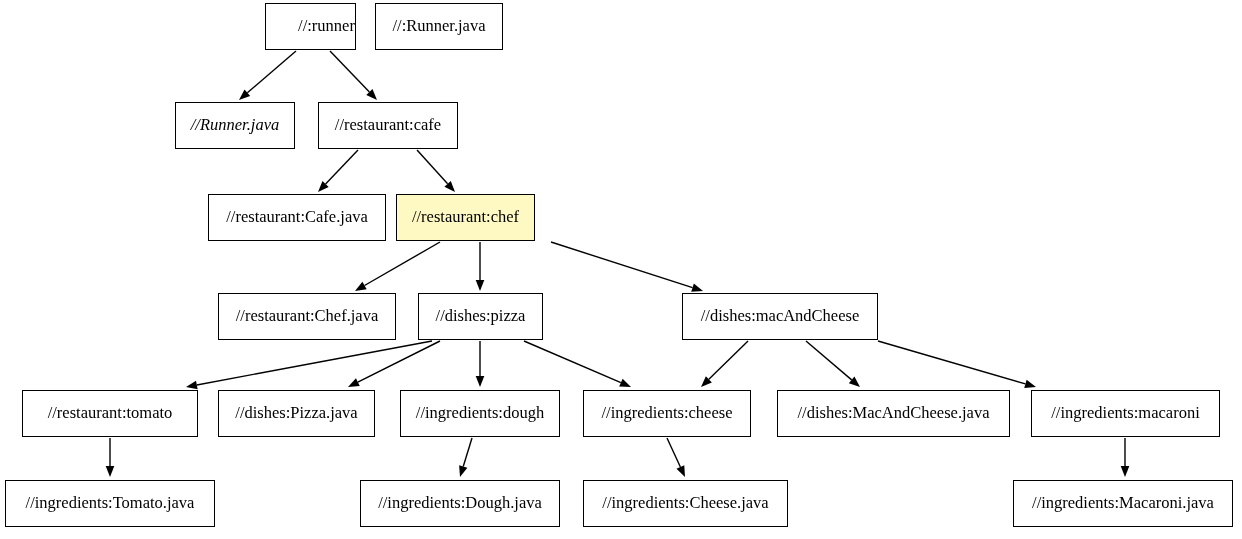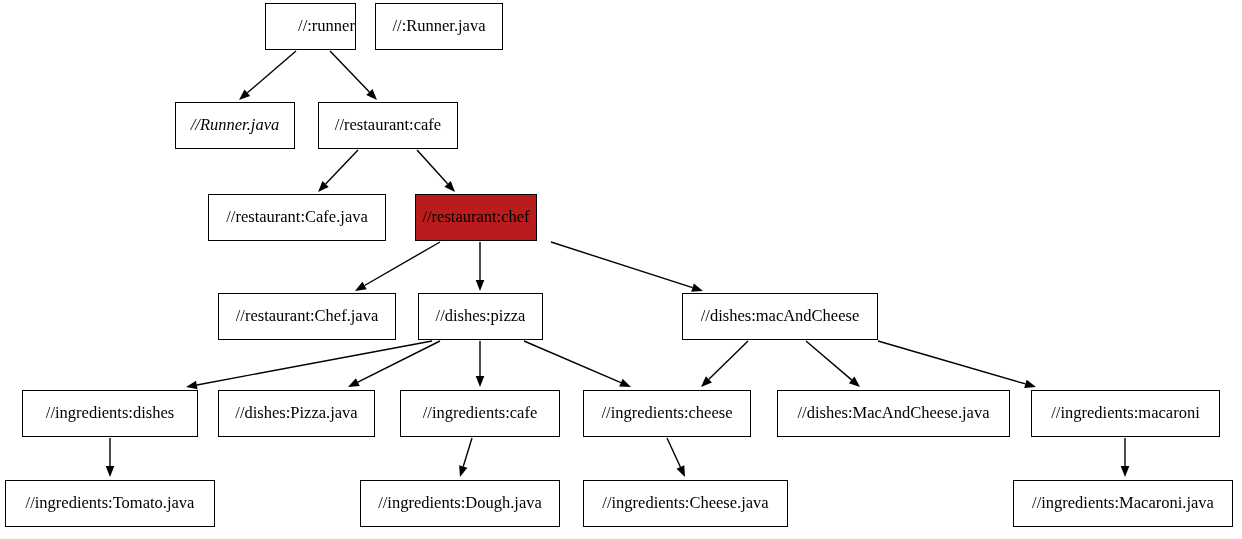--- a/index.html
+++ b/index.html
@@ -147,40 +147,40 @@
       </div>
       <div class="graph-node" style="left: 175px; top: 102px; width: 120px; height: 47px; border-color: rgb(0, 0, 0); background: rgb(255, 255, 255); font-style: italic;">
         <span class="node-label">//Runner.java</span>
       </div>
       <div class="graph-node" style="left: 318px; top: 102px; width: 140px; height: 47px; border-color: rgb(0, 0, 0); background: rgb(255, 255, 255);">
         <span class="node-label">//restaurant:cafe</span>
       </div>
       <div class="graph-node" style="left: 208px; top: 194px; width: 178px; height: 47px; border-color: rgb(0, 0, 0); background: rgb(255, 255, 255);">
         <span class="node-label">//restaurant:Cafe.java</span>
       </div>
-      <div class="graph-node" style="left: 415px; top: 194px; width: 122px; height: 47px; border-color: rgb(0, 0, 0); background: #b91c1c;">
+      <div class="graph-node" style="left: 396px; top: 194px; width: 139px; height: 47px; border-color: rgb(0, 0, 0); background: #fef9c3;">
         <span class="node-label">//restaurant:chef</span>
       </div>
       <div class="graph-node" style="left: 218px; top: 293px; width: 178px; height: 47px; border-color: rgb(0, 0, 0); background: rgb(255, 255, 255);">
         <span class="node-label">//restaurant:Chef.java</span>
       </div>
       <div class="graph-node" style="left: 418px; top: 293px; width: 125px; height: 47px; border-color: rgb(0, 0, 0); background: rgb(255, 255, 255);">
         <span class="node-label">//dishes:pizza</span>
       </div>
       <div class="graph-node" style="left: 682px; top: 293px; width: 196px; height: 47px; border-color: rgb(0, 0, 0); background: rgb(255, 255, 255);">
         <span class="node-label">//dishes:macAndCheese</span>
       </div>
       <div class="graph-node" style="left: 22px; top: 390px; width: 176px; height: 47px; border-color: rgb(0, 0, 0); background: rgb(255, 255, 255);">
-        <span class="node-label">//ingredients:dishes</span>
+        <span class="node-label">//restaurant:tomato</span>
       </div>
       <div class="graph-node" style="left: 218px; top: 390px; width: 157px; height: 47px; border-color: rgb(0, 0, 0); background: rgb(255, 255, 255);">
         <span class="node-label">//dishes:Pizza.java</span>
       </div>
       <div class="graph-node" style="left: 400px; top: 390px; width: 160px; height: 47px; border-color: rgb(0, 0, 0); background: rgb(255, 255, 255);">
-        <span class="node-label">//ingredients:cafe</span>
+        <span class="node-label">//ingredients:dough</span>
       </div>
       <div class="graph-node" style="left: 583px; top: 390px; width: 168px; height: 47px; border-color: rgb(0, 0, 0); background: rgb(255, 255, 255);">
         <span class="node-label">//ingredients:cheese</span>
       </div>
       <div class="graph-node" style="left: 777px; top: 390px; width: 233px; height: 47px; border-color: rgb(0, 0, 0); background: rgb(255, 255, 255);">
         <span class="node-label">//dishes:MacAndCheese.java</span>
       </div>
       <div class="graph-node" style="left: 1031px; top: 390px; width: 189px; height: 47px; border-color: rgb(0, 0, 0); background: rgb(255, 255, 255); text-align: right;">
         <span class="node-label">//ingredients:macaroni</span>
       </div>

